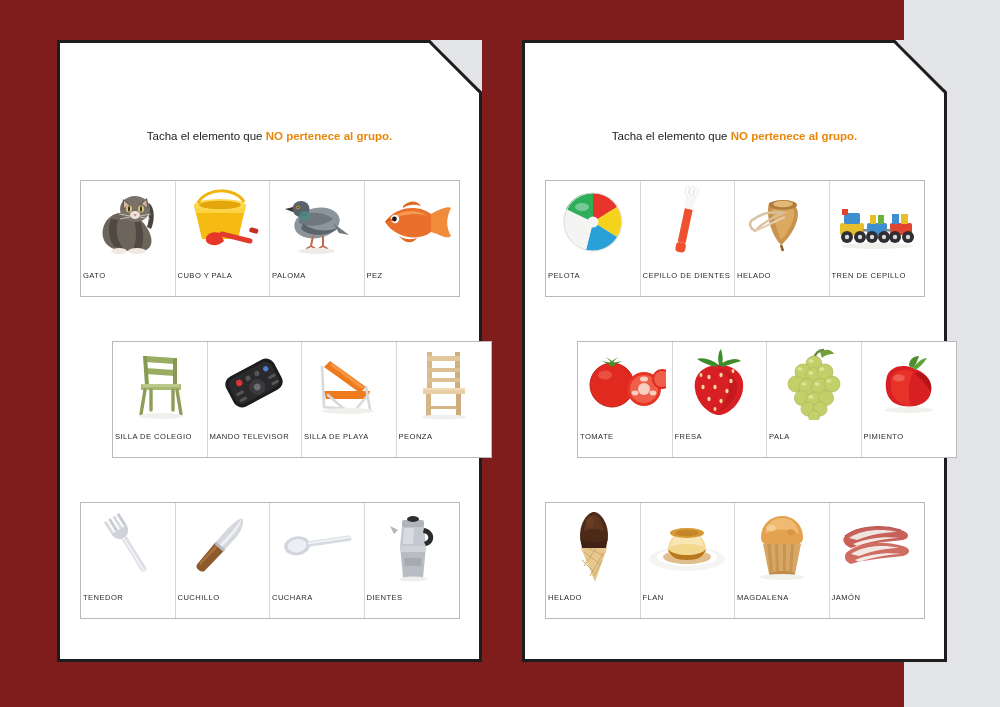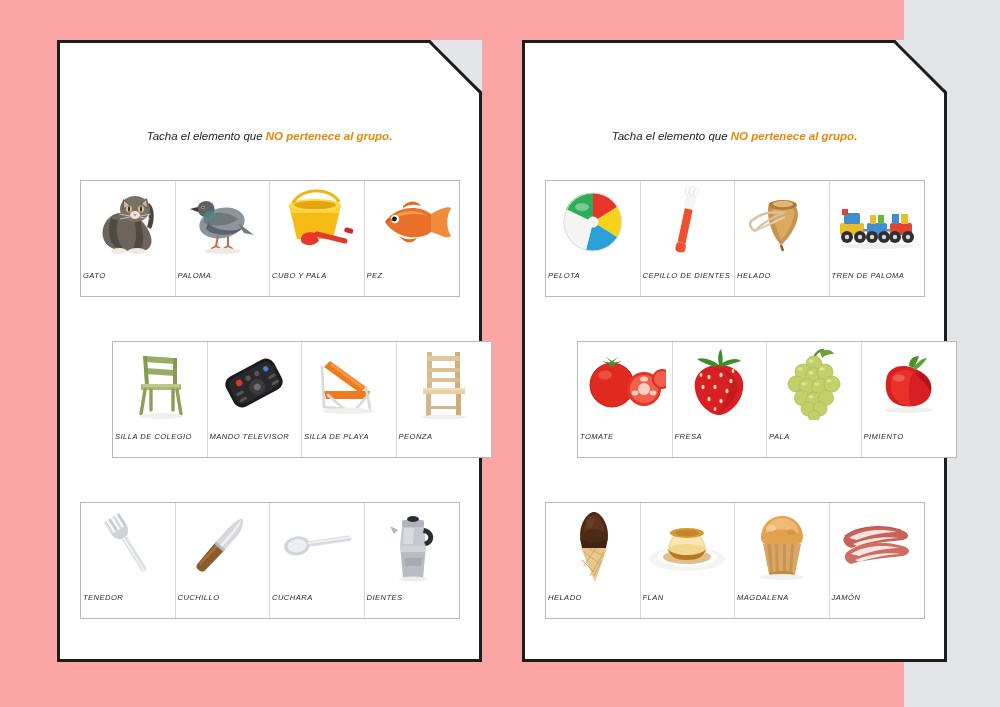--- a/index.html
+++ b/index.html
@@ -8,22 +8,21 @@
     background: #e3e4e8;
     width: 1000px;
     height: 707px;
     overflow: hidden;
     font-family: "Liberation Sans", sans-serif;
   }
   .canvas {
     position: relative;
     width: 904px;
     height: 707px;
-    background: #fca5a5;
-    font-style: italic;
+    background: #7f1d1d;
   }
   
   .sheet {
     position: absolute;
     background: #ffffff;
     border: 3px solid #1d1d1d;
     box-sizing: border-box;
   }
   #sheet-left  { left: 57px;  top: 40px; width: 425px; height: 622px; }
   #sheet-right { left: 522px; top: 40px; width: 425px; height: 622px; }
@@ -162,20 +161,38 @@
             </g>
             <ellipse cx="30" cy="68" rx="8" ry="3" fill="#efe9e2"></ellipse>
             <ellipse cx="48" cy="68" rx="9" ry="3" fill="#efe9e2"></ellipse>
           </svg>
         </div>
         <div class="caption">GATO</div>
       </div>
 
       <div class="cell">
         <div class="thumb">
+          <svg width="84" height="78" viewBox="0 0 84 78">
+
+            <path d="M14 22 L66 22 L58 56 L22 56 Z" fill="#f5bb13"></path>
+            <path d="M14 22 L66 22 L64 30 L16 30 Z" fill="#fbd23f"></path>
+            <ellipse cx="40" cy="22" rx="26" ry="6" fill="#ffd851"></ellipse>
+            <ellipse cx="40" cy="22" rx="21" ry="4.2" fill="#e3a70c"></ellipse>
+            <path d="M18 20 C26 4 56 4 64 19" fill="none" stroke="#f1b40f" stroke-width="3"></path>
+
+            <rect x="40" y="48" width="34" height="5" rx="2.5" fill="#e23b2e" transform="rotate(14 40 48)"></rect>
+            <path d="M26 56 C26 50 34 48 40 50 L44 58 C38 64 28 63 26 58 Z" fill="#e8362b"></path>
+            <rect x="70" y="44" width="9" height="5" rx="2" fill="#c92c22" transform="rotate(14 70 44)"></rect>
+          </svg>
+        </div>
+        <div class="caption">CUBO Y PALA</div>
+      </div>
+
+      <div class="cell">
+        <div class="thumb">
           <svg width="80" height="78" viewBox="0 0 80 78">
 
             <ellipse cx="40" cy="40" rx="23" ry="15" fill="#8c949c" transform="rotate(-12 40 40)"></ellipse>
             <path d="M22 34 C30 28 46 28 56 36 C46 44 30 44 22 40 Z" fill="#6f777f"></path>
             <path d="M26 40 C34 48 52 50 62 44 C54 54 32 54 24 46 Z" fill="#5b636b"></path>
             <ellipse cx="24" cy="26" rx="8.5" ry="8" fill="#59616a"></ellipse>
             <path d="M16 24 L8 26 L16 29 Z" fill="#3a3a3a"></path>
             <circle cx="21" cy="24.5" r="1.8" fill="#d6a22e"></circle>
             <circle cx="21" cy="24.5" r="0.8" fill="#1d1a16"></circle>
             <ellipse cx="28" cy="33" rx="6" ry="5" fill="#4b8f8a" opacity="0.65"></ellipse>
@@ -187,38 +204,20 @@
             <g stroke="#c06a4a" stroke-width="1.5">
               <line x1="34" y1="63" x2="29" y2="66"></line>
               <line x1="34" y1="63" x2="39" y2="66"></line>
               <line x1="46" y1="63" x2="41" y2="66"></line>
               <line x1="46" y1="63" x2="51" y2="66"></line>
             </g>
             <ellipse cx="40" cy="68" rx="18" ry="3" fill="#eeeae6"></ellipse>
           </svg>
         </div>
         <div class="caption">PALOMA</div>
-      </div>
-
-      <div class="cell">
-        <div class="thumb">
-          <svg width="84" height="78" viewBox="0 0 84 78">
-
-            <path d="M14 22 L66 22 L58 56 L22 56 Z" fill="#f5bb13"></path>
-            <path d="M14 22 L66 22 L64 30 L16 30 Z" fill="#fbd23f"></path>
-            <ellipse cx="40" cy="22" rx="26" ry="6" fill="#ffd851"></ellipse>
-            <ellipse cx="40" cy="22" rx="21" ry="4.2" fill="#e3a70c"></ellipse>
-            <path d="M18 20 C26 4 56 4 64 19" fill="none" stroke="#f1b40f" stroke-width="3"></path>
-
-            <rect x="40" y="48" width="34" height="5" rx="2.5" fill="#e23b2e" transform="rotate(14 40 48)"></rect>
-            <path d="M26 56 C26 50 34 48 40 50 L44 58 C38 64 28 63 26 58 Z" fill="#e8362b"></path>
-            <rect x="70" y="44" width="9" height="5" rx="2" fill="#c92c22" transform="rotate(14 70 44)"></rect>
-          </svg>
-        </div>
-        <div class="caption">CUBO Y PALA</div>
       </div>
 
       <div class="cell">
         <div class="thumb">
           <svg width="86" height="60" viewBox="0 0 86 60">
 
             <path d="M16 30 C26 14 50 12 62 22 C70 28 70 34 62 40 C50 50 26 46 16 30 Z" fill="#e8702a"></path>
             <path d="M20 28 C30 18 48 16 58 24 C50 20 32 22 20 28 Z" fill="#f59a50"></path>
             <path d="M62 22 C72 16 80 14 82 16 C78 24 76 34 82 44 C78 48 70 42 62 40 Z" fill="#ef8b3a"></path>
             <path d="M34 14 C40 8 48 8 52 14 C46 12 40 12 34 16 Z" fill="#e06a22"></path>
@@ -481,21 +480,21 @@
               <circle cx="38" cy="48" r="2.2"></circle>
               <circle cx="50" cy="48" r="2.2"></circle>
               <circle cx="61" cy="48" r="2.2"></circle>
               <circle cx="74" cy="48" r="2.2"></circle>
             </g>
             <rect x="29" y="40" width="5" height="2.5" fill="#888"></rect>
             <rect x="52" y="40" width="5" height="2.5" fill="#888"></rect>
             <ellipse cx="43" cy="57" rx="36" ry="3" fill="#efefec"></ellipse>
           </svg>
         </div>
-        <div class="caption">TREN DE PALOMA</div>
+        <div class="caption">TREN DE CEPILLO</div>
       </div>
     </div>
 
     <div class="group g2">
 
       <div class="cell">
         <div class="thumb">
           <svg width="82" height="64" viewBox="0 0 82 64">
 
             <circle cx="28" cy="34" r="22" fill="#e0291f"></circle>

